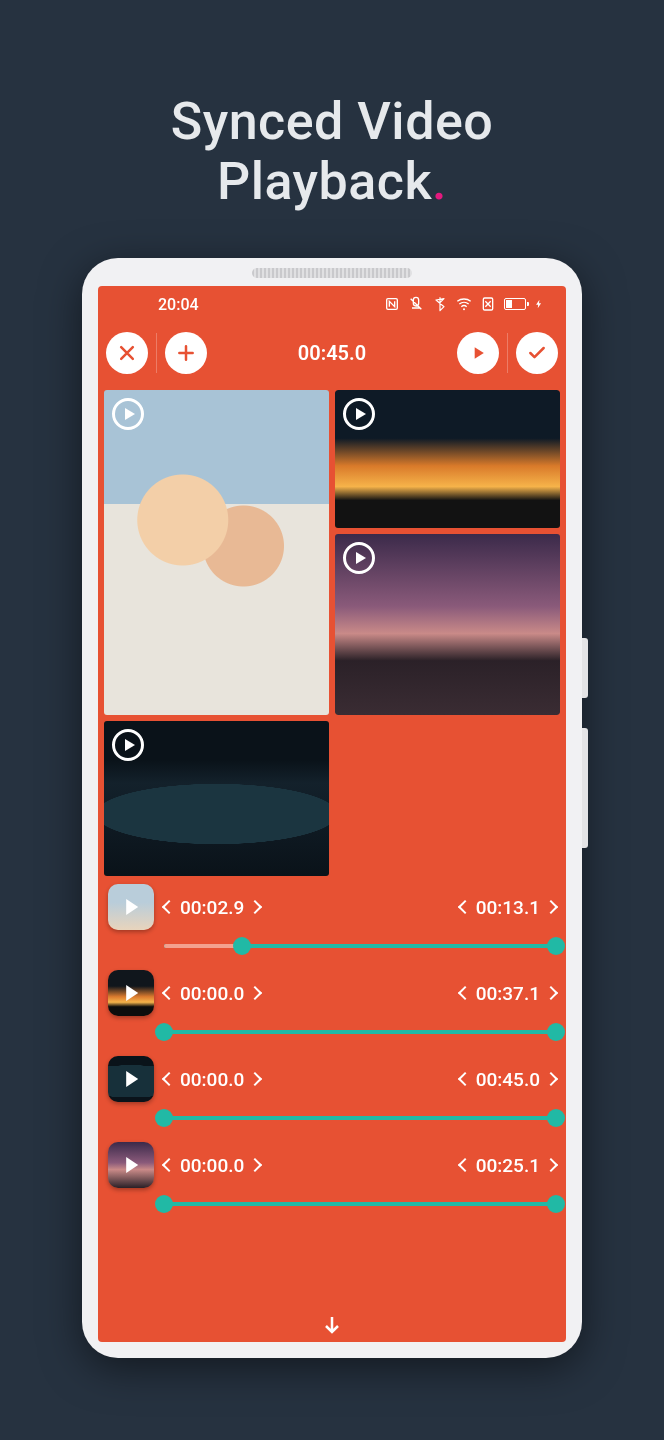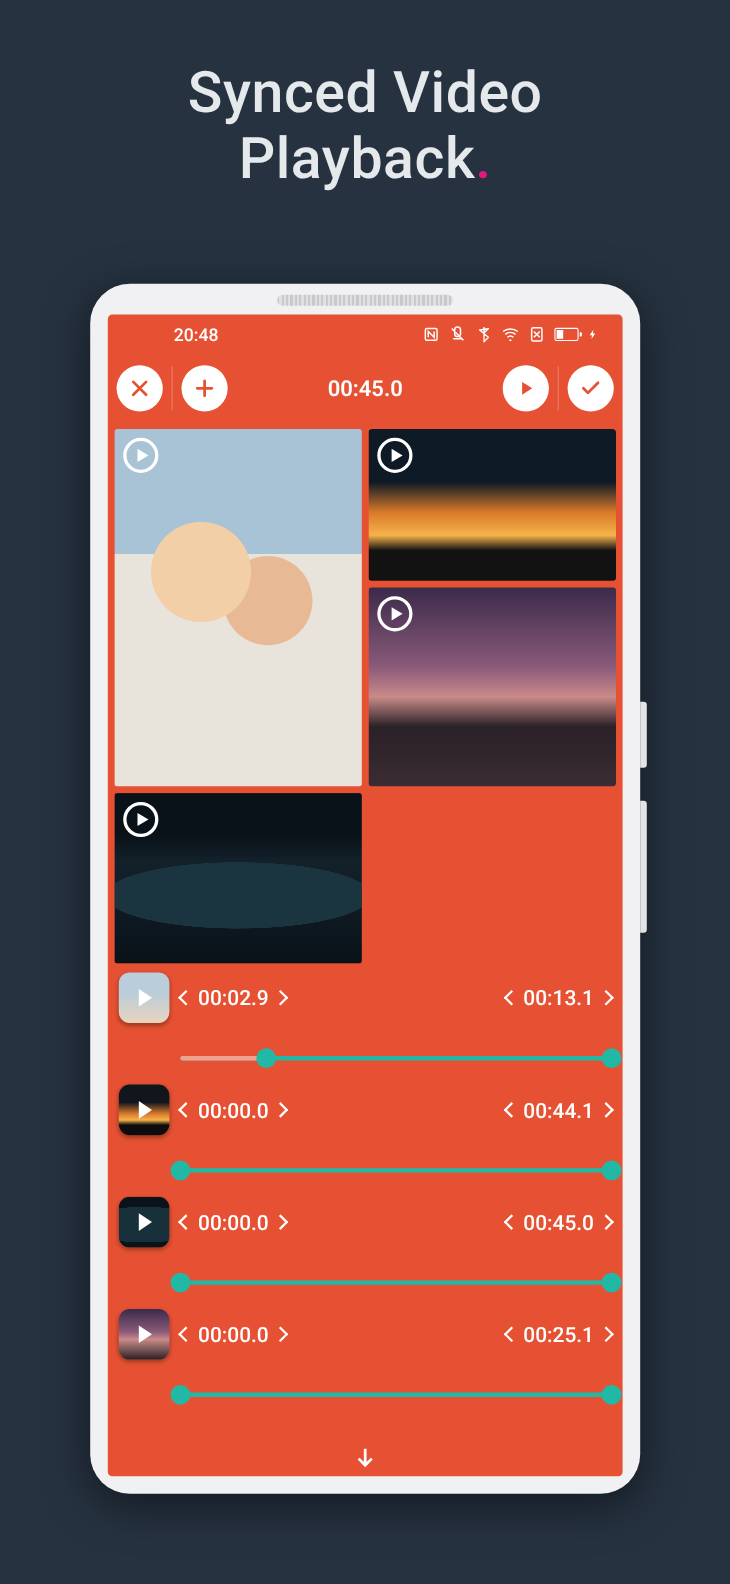--- a/index.html
+++ b/index.html
@@ -12,20 +12,21 @@
     position: relative;
   }
   .headline {
     text-align: center;
     color: #e6e9ec;
     font-size: 52px;
     font-weight: 500;
     line-height: 1.15;
     padding-top: 55px;
     letter-spacing: 0.5px;
+    margin-top: 37px;
   }
   .headline .dot { color: #e3197e; }
   
   .phone {
     position: absolute;
     left: 82px; top: 258px;
     width: 500px; height: 1100px;
     background: #f1f1f3;
     border-radius: 36px;
     box-shadow: 0 10px 40px rgba(0,0,0,.5);
@@ -90,21 +91,21 @@
        background:linear-gradient(180deg,#0e1a26 0 35%,#d97a2a 55%,#f6b34a 70%,#121212 80%);}
   .c2b{position:relative;border-radius:3px;
        background:linear-gradient(180deg,#3b2a4a 0%,#8a5a7a 40%,#c98a88 55%,#2b2128 70%,#3a2c33 100%);}
   .c3{grid-row:2;grid-column:1;
       background:
         radial-gradient(ellipse 120px 30px at 50% 60%,#1b3540 0 100%,transparent 101%),
         linear-gradient(180deg,#0a1219 0 25%,#13212b 40%,#0a1219 100%);
       position:relative;}
   
   .tracks{flex:1;padding:10px 10px 6px;display:flex;flex-direction:column;gap:14px;overflow:hidden;}
-  .track{display:flex;flex-direction:column;gap:22px;}
+  .track{display:flex;flex-direction:column;gap:6px;}
   .track .row1{display:flex;align-items:center;gap:10px;}
   .thumb{width:46px;height:46px;border-radius:10px;position:relative;flex:none;box-shadow:0 2px 4px rgba(0,0,0,.3);}
   .thumb:after{content:"";position:absolute;left:50%;top:50%;transform:translate(-40%,-50%);
     border-left:12px solid #fff;border-top:8px solid transparent;border-bottom:8px solid transparent;}
   .th1{background:linear-gradient(180deg,#b9cdda 0 40%,#e8d4bc 100%);}
   .th2{background:linear-gradient(180deg,#10161c 0 35%,#da7a2e 58%,#f6b34a 70%,#0d0d0d 80%);}
   .th3{background:radial-gradient(ellipse 60px 16px at 50% 55%,#17303a 0 100%,#0a131a 101%),#0a131a;}
   .th4{background:linear-gradient(180deg,#3b2a4a 0%,#8a5a7a 45%,#c98a88 60%,#2a2027 100%);}
   .bounds{flex:1;display:flex;justify-content:space-between;}
   .bounds .grp{display:flex;align-items:center;gap:6px;color:#fff;font-size:19px;font-weight:500;}
@@ -128,21 +129,21 @@
 </div>
 
 <div class="phone">
   <div class="earpiece"></div>
   <div class="side-btn a"></div>
   <div class="side-btn b"></div>
 
   <div class="screen">
 
     <div class="status">
-      <span>20:48</span>
+      <span>20:04</span>
       <span class="icons">
         <svg viewBox="0 0 24 24">
             <rect x="4" y="4" width="16" height="16" rx="2" fill="none" stroke="#fff" stroke-width="2"></rect>
             <path d="M8 16V8l8 8V8" stroke="#fff" stroke-width="2" fill="none"></path>
           </svg>
         <svg viewBox="0 0 24 24">
             <path d="M12 2a4 4 0 00-4 4v5a4 4 0 008 0V6a4 4 0 00-4-4zM6 18h12M4 4l16 16" stroke="#fff" stroke-width="2" fill="none"></path>
           </svg>
         <svg viewBox="0 0 24 24">
             <path d="M12 2v20l6-6-12-10 12-2-6 6" stroke="#fff" stroke-width="1.8" fill="none" stroke-linejoin="round"></path>
@@ -239,21 +240,21 @@
         <div class="row1">
           <div class="thumb th2"></div>
           <div class="bounds">
             <span class="grp">
               <i class="chev l"></i>
               <span>00:00.0</span>
               <i class="chev r"></i>
             </span>
             <span class="grp">
               <i class="chev l"></i>
-              <span>00:44.1</span>
+              <span>00:37.1</span>
               <i class="chev r"></i>
             </span>
           </div>
         </div>
         <div class="slider">
           <div class="rail"></div>
           <div class="dot" style="left:0%"></div>
           <div class="dot right"></div>
         </div>
       </div>

